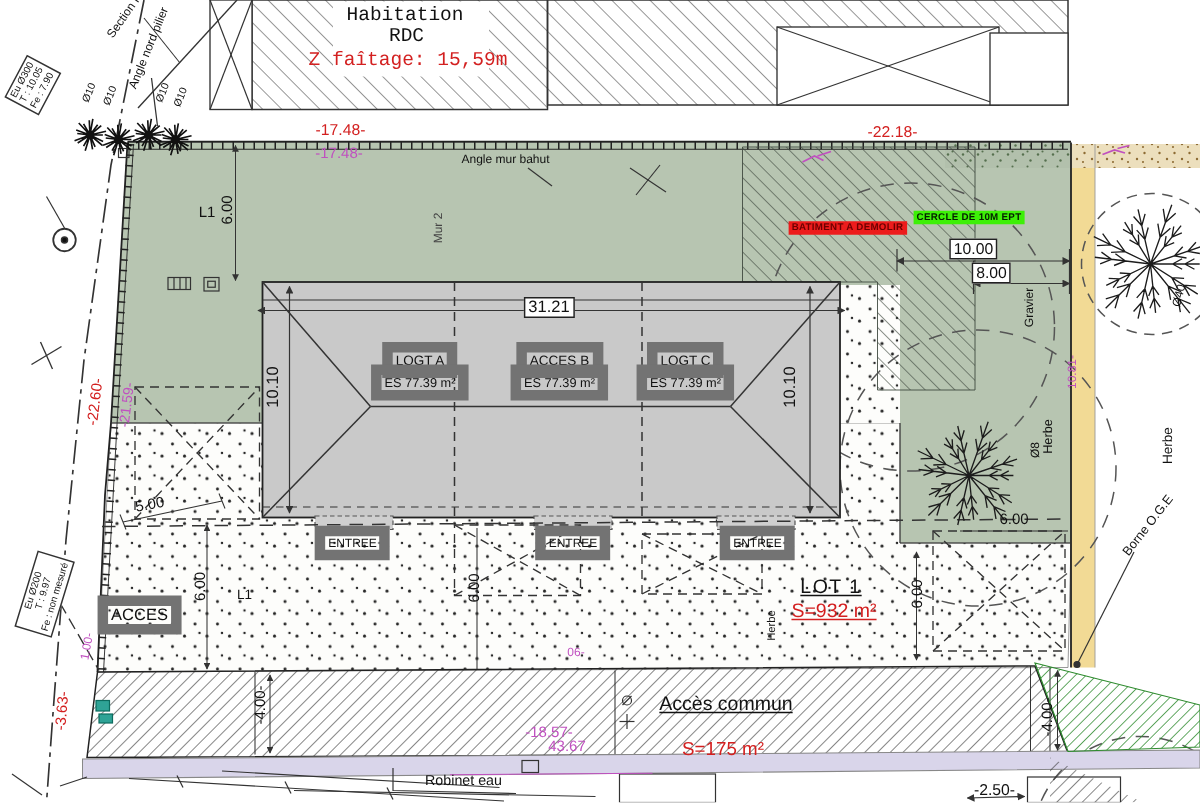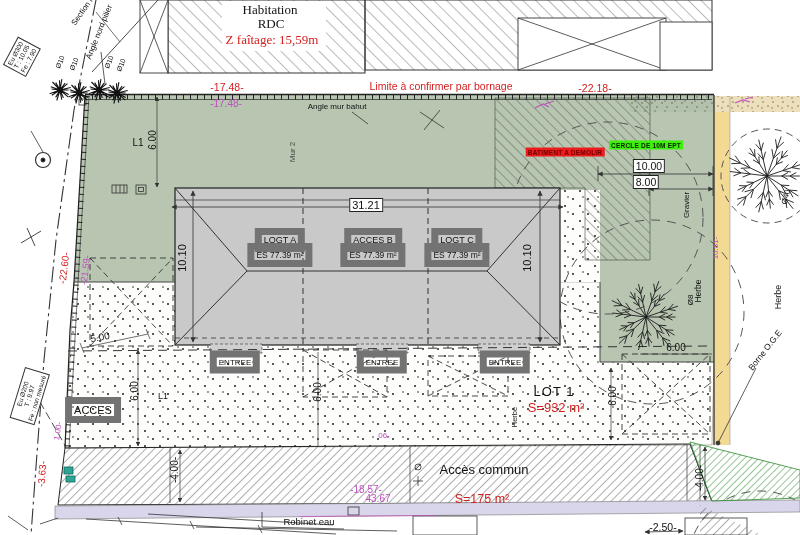--- a/index.html
+++ b/index.html
@@ -2,30 +2,30 @@
 <html><head>
 <meta charset="utf-8">
 <style>
   html,body{margin:0;padding:0;background:#fff;}
   #stage{position:relative;width:800px;height:535px;overflow:hidden;background:#fff;
          font-family:"Liberation Sans",sans-serif;}
   #plan{position:absolute;left:0;top:0;}
   .c{position:absolute;white-space:nowrap;line-height:1;color:#111;
      font:10px "Liberation Sans",sans-serif;
      transform:translate(-50%,-50%) rotate(var(--r,0deg));}
-  .serif{font-family:Liberation Serif, serif;font-size:13px;text-align:right;}
+  .serif{font-family:Liberation Mono, monospace;font-size:13px;text-align:right;}
   .red{color:#d32020;}
   .mag{color:#c050c0;}
   .boxed{border:7px solid #737373;padding:0px 2px;}
   .wbox{border:1px solid #222;background:#fff;padding:0px 2px;}
   .badge-red{background:#ed1c1c;color:#6d0000;font-weight:bold;font-size:6.5px;padding:1px 2px;letter-spacing:.2px;}
   .badge-green{background:#3df007;color:#052000;font-weight:bold;font-size:6.5px;padding:1px 2px;letter-spacing:.2px;}
   .ubox{border:1px solid #333;background:#fff;font-size:6.5px;text-align:center;padding:1px 2px;line-height:1.15;}
   .s8{font-size:8px;} .s85{font-size:8.5px;} .s9{font-size:9px;} .s95{font-size:9.5px;}
-  .s105{font-size:10.5px;} .s11{font-size:11px;} .s12{font-size:12.5px;} .s13{font-size:13px;}
+  .s105{font-size:10.5px;} .s11{font-size:11px;} .s12{font-size:12.5px;} .s13{font-size:13px;text-decoration:underline;}
   .s7{font-size:7px;} .s75{font-size:7.5px;}
 </style>
 </head>
 <body>
 
 <div id="stage">
 <svg id="plan" width="800" height="535" viewBox="0 0 800 535">
 <defs>
   <pattern id="hN" width="9" height="9" patternUnits="userSpaceOnUse" patternTransform="rotate(-45)">
     <line x1="0" y1="0" x2="0" y2="9" stroke="#666" stroke-width="0.9"></line>
@@ -243,21 +243,20 @@
         <circle cx="99" cy="90" r="3" fill="#111"></circle>
         <path d="M117.0,93.0L125.6,93.0M117.0,93.0L125.7,97.4M117.0,93.0L125.4,100.1M117.0,93.0L120.4,100.9M117.0,93.0L118.7,102.6M117.0,93.0L113.8,103.5M117.0,93.0L112.7,100.4M117.0,93.0L108.8,98.3M117.0,93.0L106.7,96.8M117.0,93.0L108.5,92.0M117.0,93.0L107.8,89.7M117.0,93.0L109.5,85.0M117.0,93.0L112.7,85.6M117.0,93.0L116.5,83.2M117.0,93.0L118.9,82.2M117.0,93.0L122.1,86.1M117.0,93.0L124.5,86.7M117.0,93.0L127.7,90.5" stroke="#111" stroke-width="1.1" fill="none"></path>
         <circle cx="117" cy="93" r="3" fill="#111"></circle>
       </g>
 </svg>
 
 <div class="c serif" style="left:270px;top:10px">Habitation</div>
 <div class="c serif" style="left:271px;top:24px">RDC</div>
 <div class="c serif red" style="left:272px;top:40px">Z faîtage: 15,59m</div>
 <div class="c red s105" style="left:227px;top:87px">-17.48-</div>
-<div class="c red s105" style="left:441px;top:86px">Limite à confirmer par bornage</div>
 <div class="c red s105" style="left:595px;top:88px">-22.18-</div>
 <div class="c mag" style="left:226px;top:103px">-17.48-</div>
 <div class="c s8" style="left:337px;top:106px">Angle mur bahut</div>
 <div class="c s8" style="left:84px;top:9px;--r:-55deg">Section M.</div>
 <div class="c s8" style="left:99px;top:32px;--r:-68deg">Angle nord pilier</div>
 <div class="c s7" style="left:60px;top:62px;--r:-68deg">Ø10</div>
 <div class="c s7" style="left:74px;top:64px;--r:-68deg">Ø10</div>
 <div class="c s7" style="left:109px;top:62px;--r:-68deg">Ø10</div>
 <div class="c s7" style="left:121px;top:65px;--r:-68deg">Ø10</div>
 <div class="c ubox" style="left:22px;top:57px;--r:-62deg">
@@ -275,21 +274,21 @@
 <div class="c s8" style="left:292px;top:152px;--r:-90deg;color:#444">Mur 2</div>
 <div class="c s85" style="left:698px;top:291px;--r:-90deg">Herbe</div>
 <div class="c s9" style="left:778px;top:297px;--r:-90deg">Herbe</div>
 <div class="c s75" style="left:514px;top:417px;--r:-90deg">Herbe</div>
 <div class="c s8" style="left:686px;top:205px;--r:-90deg">Gravier</div>
 <div class="c red" style="left:64px;top:268px;--r:-83deg">-22.60-</div>
 <div class="c mag s95" style="left:85px;top:270px;--r:-83deg">-21.59-</div>
 <div class="c badge-red" style="left:565px;top:152px">BATIMENT A DEMOLIR</div>
 <div class="c badge-green" style="left:646px;top:145px">CERCLE DE 10M EPT</div>
 <div class="c wbox s105" style="left:649px;top:166px">10.00</div>
-<div class="c wbox s105" style="left:646px;top:182px">8.00</div>
+<div class="c wbox s105" style="left:661px;top:182px">8.00</div>
 <div class="c wbox s11" style="left:366px;top:205px">31.21</div>
 <div class="c s11" style="left:182px;top:258px;--r:-90deg">10.10</div>
 <div class="c s11" style="left:527px;top:258px;--r:-90deg">10.10</div>
 <div class="c boxed s9" style="left:280px;top:240px">LOGT A</div>
 <div class="c boxed s9" style="left:373px;top:240px">ACCES B</div>
 <div class="c boxed s9" style="left:457px;top:240px">LOGT C</div>
 <div class="c boxed s85" style="left:280px;top:255px">ES 77.39 m²</div>
 <div class="c boxed s85" style="left:373px;top:255px">ES 77.39 m²</div>
 <div class="c boxed s85" style="left:457px;top:255px">ES 77.39 m²</div>
 <div class="c boxed s8" style="left:235px;top:362px">ENTREE</div>

